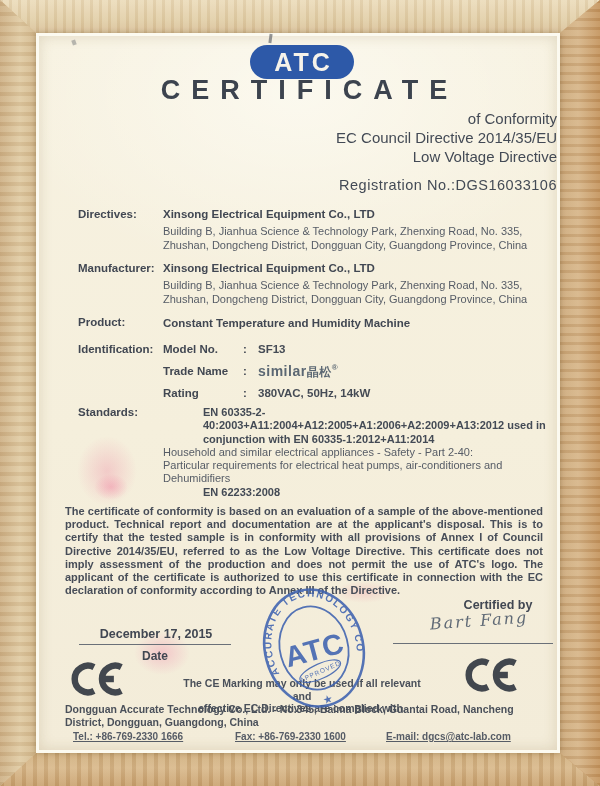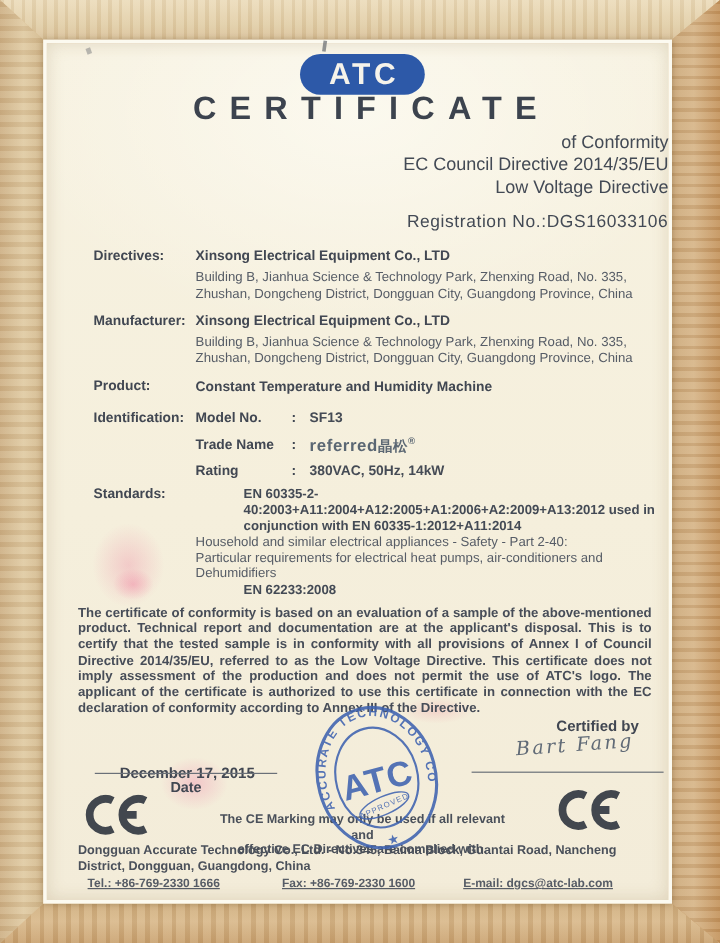--- a/index.html
+++ b/index.html
@@ -81,21 +81,21 @@
 
   
   .certified-label { position:absolute; left:394px; top:562px; width:130px; text-align:center;
     font-size:12.5px; font-weight:bold; color:#414752; }
   .signature { position:absolute; left:360px; top:575px; width:160px; text-align:center;
     font-family:"DejaVu Serif", serif; font-style:italic; font-size:16px; color:#606a76;
     transform:rotate(-4deg); letter-spacing:2px; }
   .sig-line { position:absolute; left:354px; top:607px; width:160px; border-top:1.5px solid #6a7078; }
 
   .date-value { position:absolute; left:42px; top:591px; width:150px; text-align:center;
-    font-size:12.5px; font-weight:bold; color:#414752;margin-top:10px; }
+    font-size:12.5px; font-weight:bold; color:#414752; }
   .date-line { position:absolute; left:40px; top:608px; width:152px; border-top:1.5px solid #6a7078; }
   .date-label { position:absolute; left:40px; top:613px; width:152px; text-align:center;
     font-size:12px; font-weight:bold; color:#414752; }
 
   .stamp { position:absolute; left:219px; top:547px; width:112px; height:130px; opacity:.88; z-index:4; }
 
   .ce { position:absolute; width:56px; height:34px; }
   .ce-left { left:30px; top:626px; }
   .ce-right { left:424px; top:622px; }
 
@@ -144,21 +144,21 @@
     <div class="lbl" style="top:280px">Product:</div>
     <div class="val-name" style="top:281px">Constant Temperature and Humidity Machine</div>
 
     <div class="lbl" style="top:307px">Identification:</div>
     <div class="id-name" style="top:307px">Model No.</div>
     <div class="id-colon" style="top:307px">:</div>
     <div class="id-val" style="top:307px">SF13</div>
 
     <div class="id-name" style="top:329px">Trade Name</div>
     <div class="id-colon" style="top:329px">:</div>
-    <div class="id-val brand" style="top:327px"><span>referred</span><span class="cjk">晶松</span><sup>®</sup></div>
+    <div class="id-val brand" style="top:327px"><span>similar</span><span class="cjk">晶松</span><sup>®</sup></div>
 
     <div class="id-name" style="top:351px">Rating</div>
     <div class="id-colon" style="top:351px">:</div>
     <div class="id-val" style="top:351px">380VAC, 50Hz, 14kW</div>
 
     <div class="lbl" style="top:370px">Standards:</div>
     <div class="std-lines">
       <div class="b">EN 60335-2-40:2003+A11:2004+A12:2005+A1:2006+A2:2009+A13:2012 used in conjunction with EN 60335-1:2012+A11:2014</div>
       <div>Household and similar electrical appliances - Safety - Part 2-40:</div>
       <div>Particular requirements for electrical heat pumps, air-conditioners and Dehumidifiers</div>

